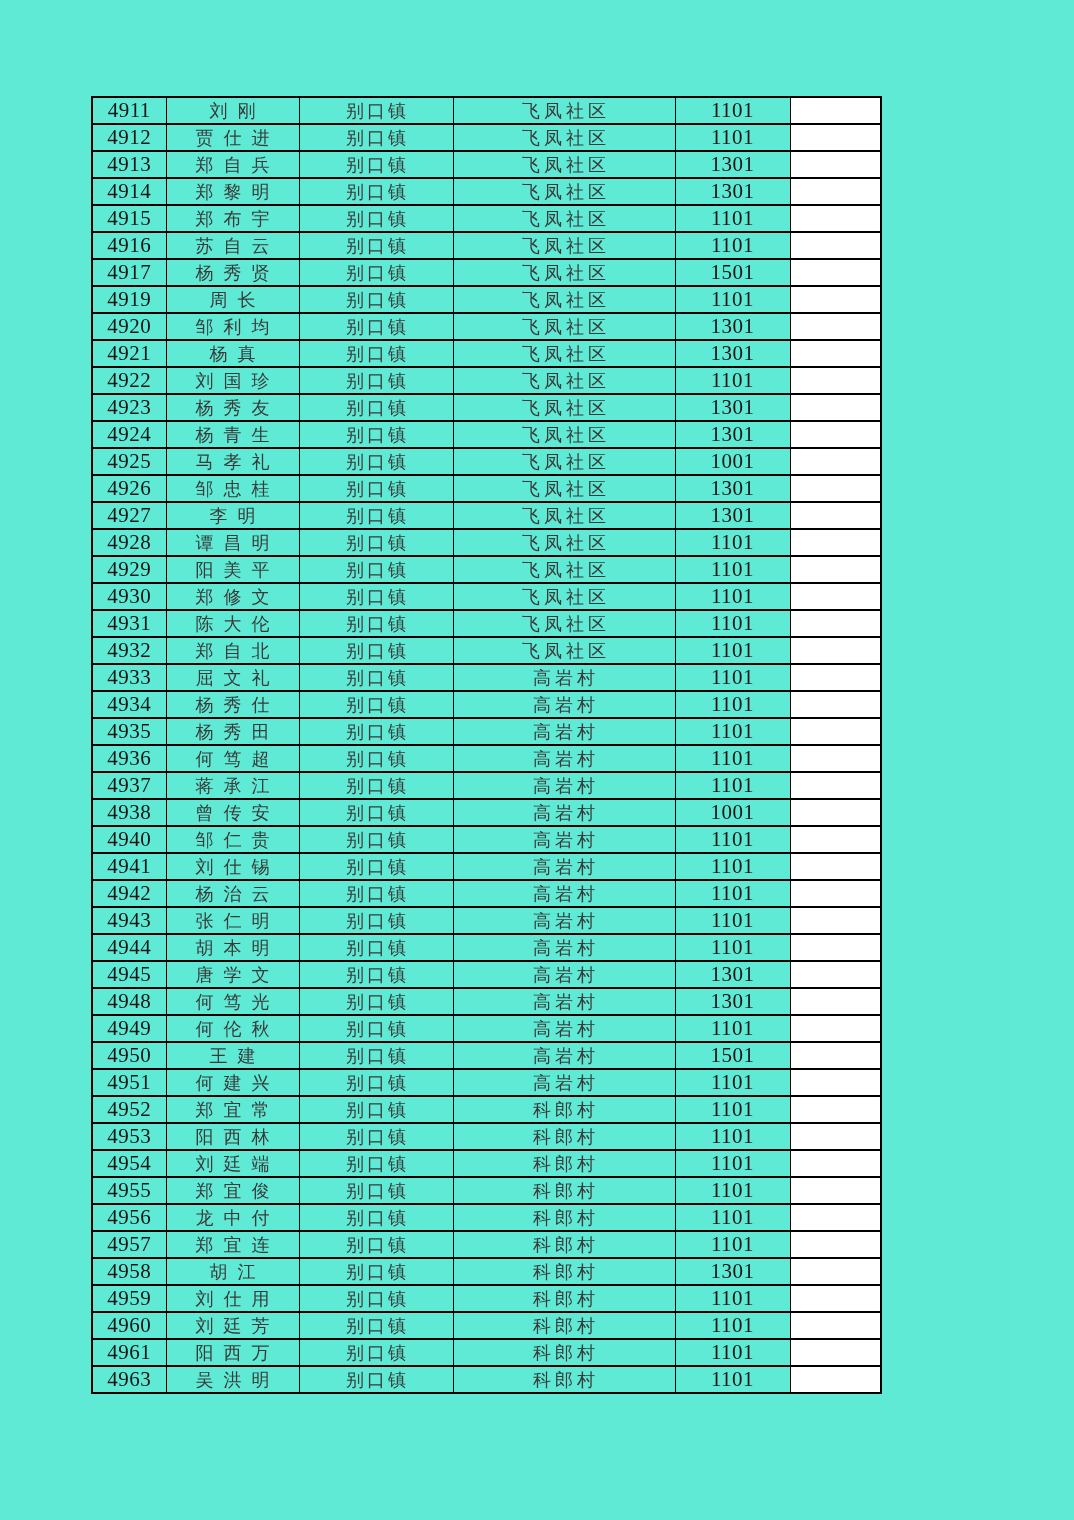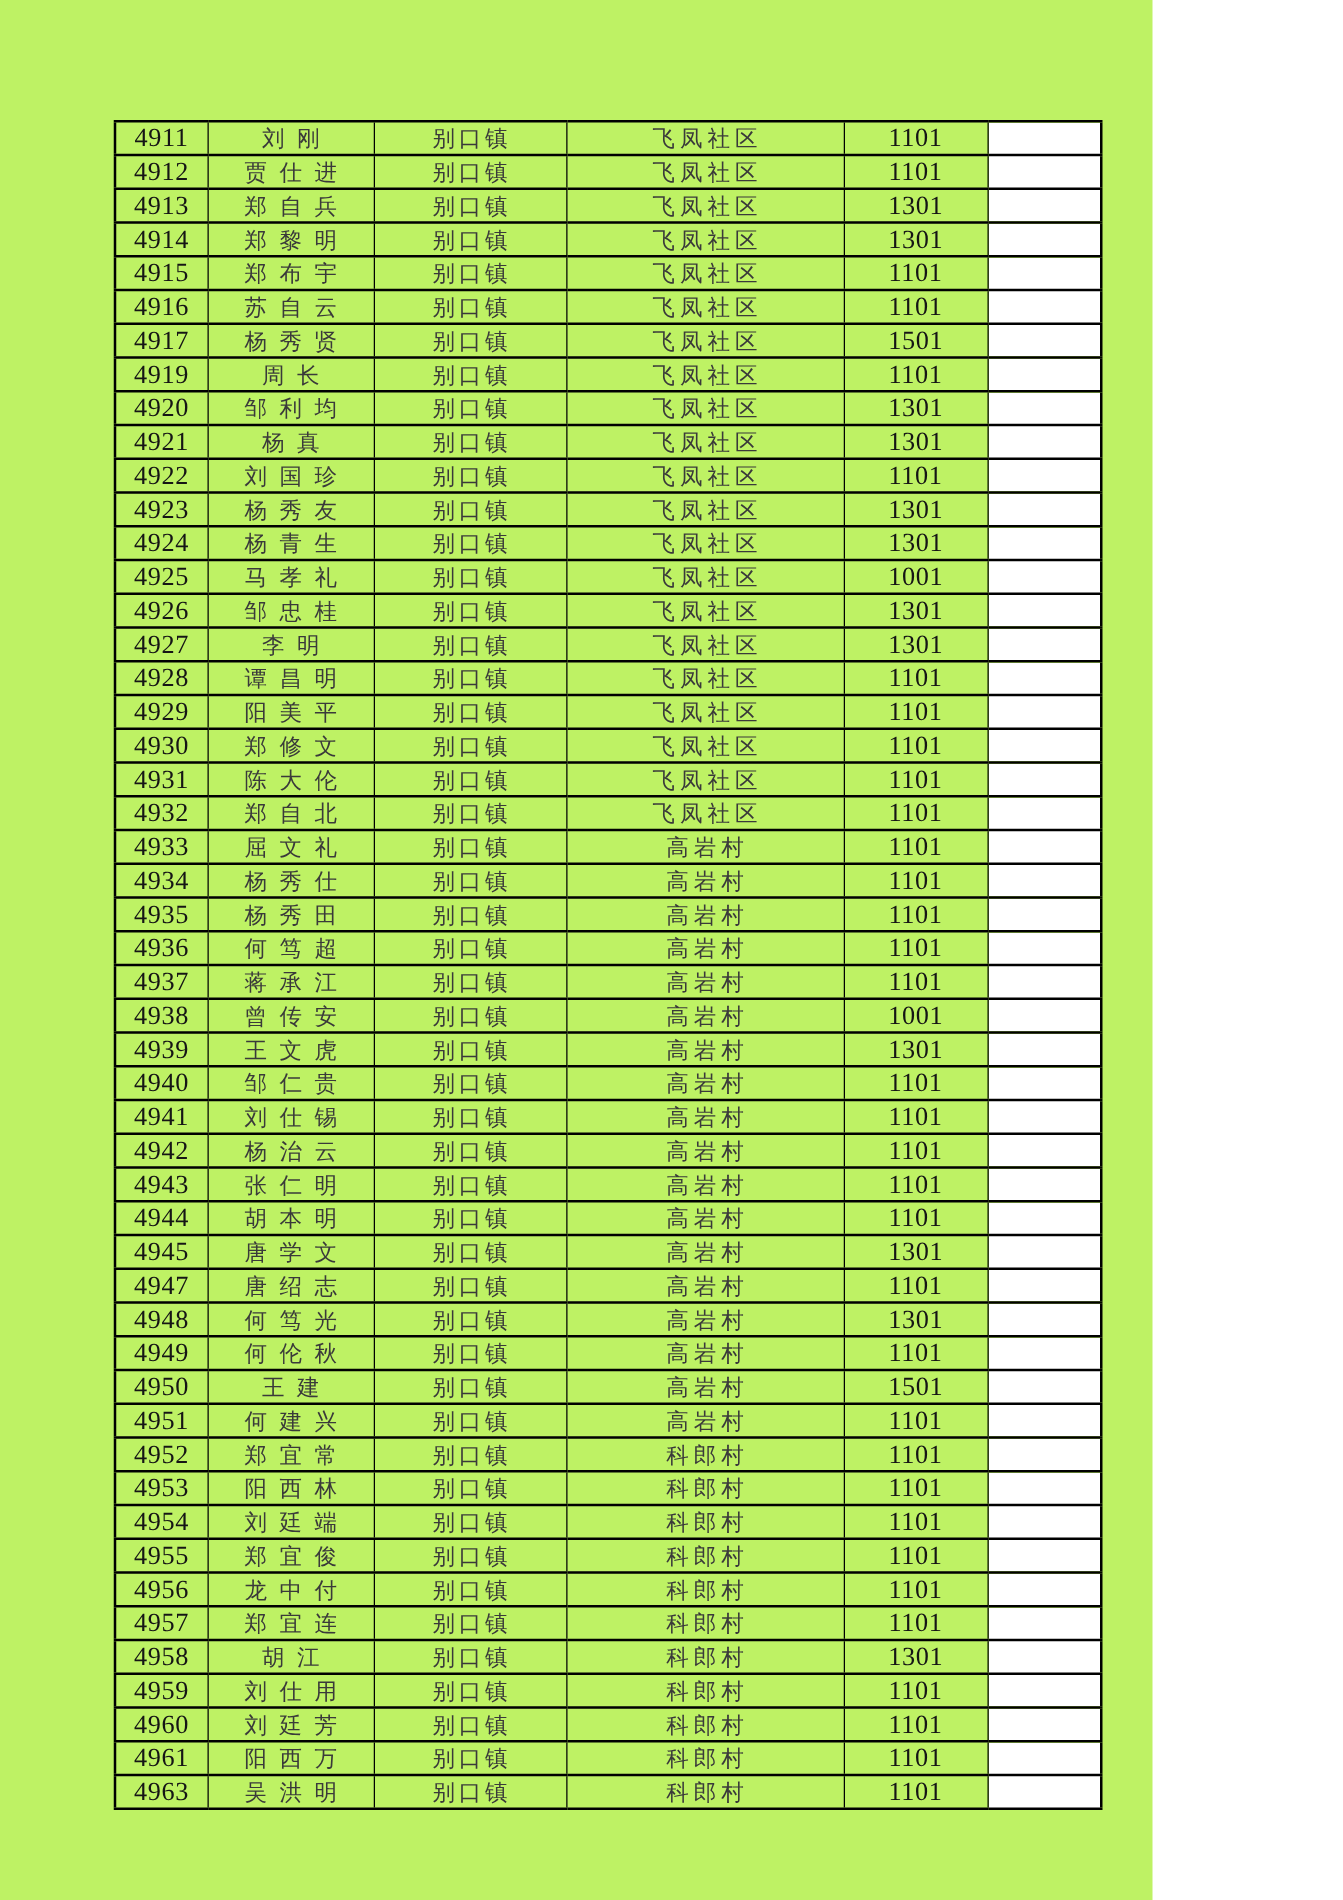--- a/index.html
+++ b/index.html
@@ -9,23 +9,23 @@
   }
   body {
     width: 1074px;
     height: 1520px;
     position: relative;
     font-family: "Liberation Serif", "DejaVu Serif", serif;
   }
   .page {
     position: absolute;
     left: 0; top: 0;
-    width: 922px;
+    width: 1074px;
     height: 1520px;
-    background: #bef264;
+    background: #5eead4;
     overflow: hidden;
   }
   table.roster {
     position: absolute;
     left: 91px;
     top: 96px;
     width: 789px;
     border-collapse: collapse;
     table-layout: fixed;
     border: 2.4px solid #000000;
@@ -288,28 +288,20 @@
         </tr>
         <tr>
           <td class="col-id">4938</td>
           <td class="col-name">曾传安</td>
           <td class="col-town">别口镇</td>
           <td class="col-community">高岩村</td>
           <td class="col-code">1001</td>
           <td class="col-blank"></td>
         </tr>
         <tr>
-          <td class="col-id">4939</td>
-          <td class="col-name">王文虎</td>
-          <td class="col-town">别口镇</td>
-          <td class="col-community">高岩村</td>
-          <td class="col-code">1301</td>
-          <td class="col-blank"></td>
-        </tr>
-        <tr>
           <td class="col-id">4940</td>
           <td class="col-name">邹仁贵</td>
           <td class="col-town">别口镇</td>
           <td class="col-community">高岩村</td>
           <td class="col-code">1101</td>
           <td class="col-blank"></td>
         </tr>
         <tr>
           <td class="col-id">4941</td>
           <td class="col-name">刘仕锡</td>
@@ -341,28 +333,20 @@
           <td class="col-community">高岩村</td>
           <td class="col-code">1101</td>
           <td class="col-blank"></td>
         </tr>
         <tr>
           <td class="col-id">4945</td>
           <td class="col-name">唐学文</td>
           <td class="col-town">别口镇</td>
           <td class="col-community">高岩村</td>
           <td class="col-code">1301</td>
-          <td class="col-blank"></td>
-        </tr>
-        <tr>
-          <td class="col-id">4947</td>
-          <td class="col-name">唐绍志</td>
-          <td class="col-town">别口镇</td>
-          <td class="col-community">高岩村</td>
-          <td class="col-code">1101</td>
           <td class="col-blank"></td>
         </tr>
         <tr>
           <td class="col-id">4948</td>
           <td class="col-name">何笃光</td>
           <td class="col-town">别口镇</td>
           <td class="col-community">高岩村</td>
           <td class="col-code">1301</td>
           <td class="col-blank"></td>
         </tr>

